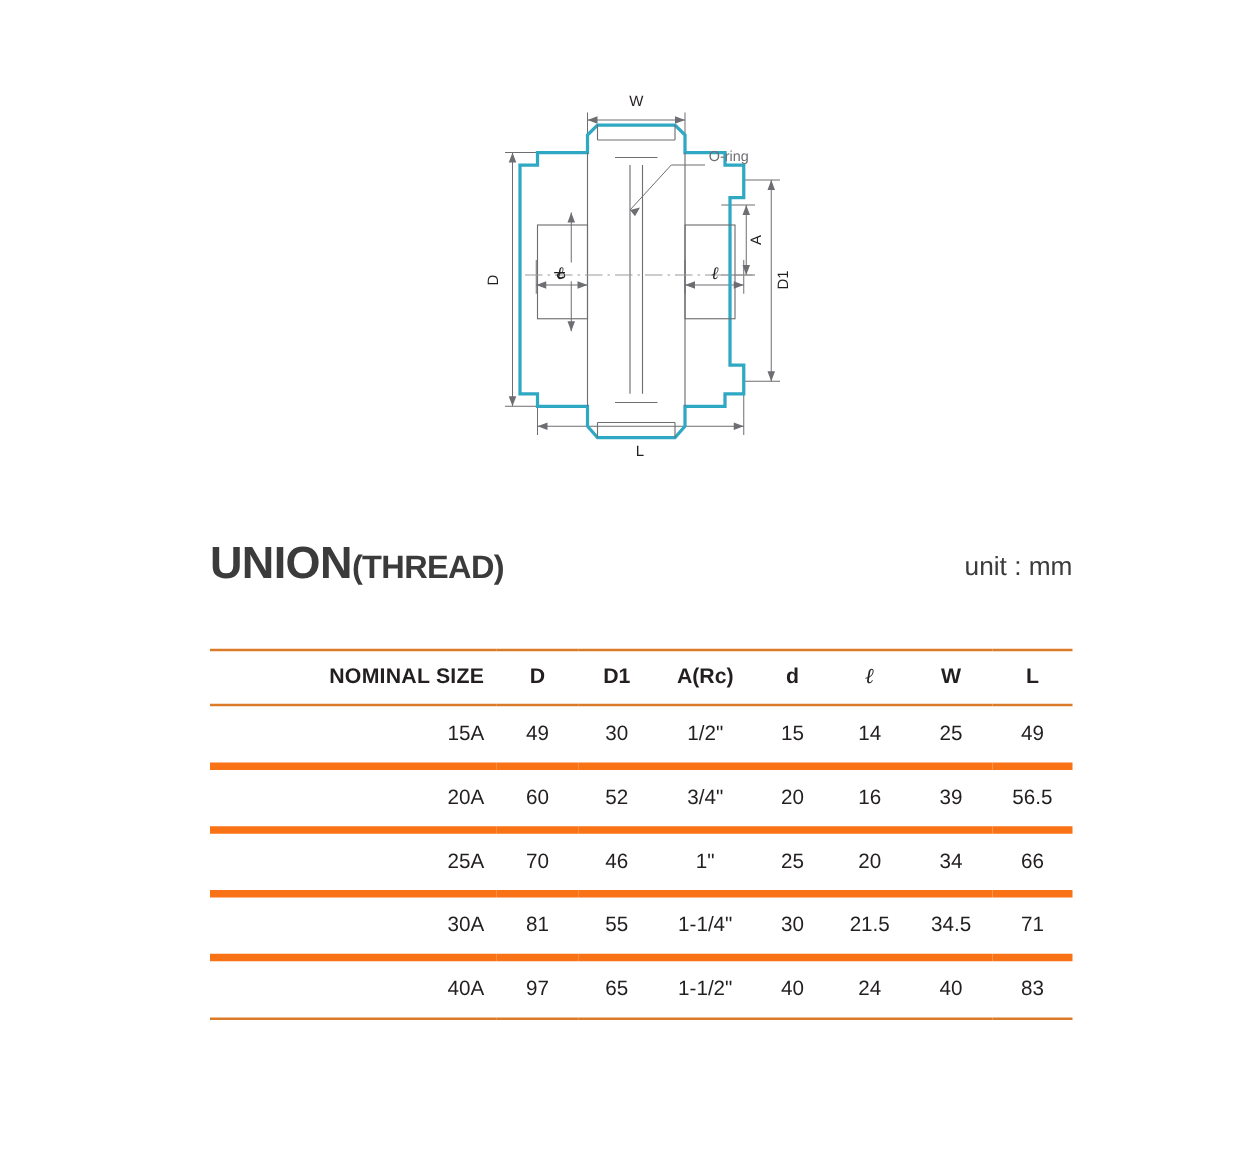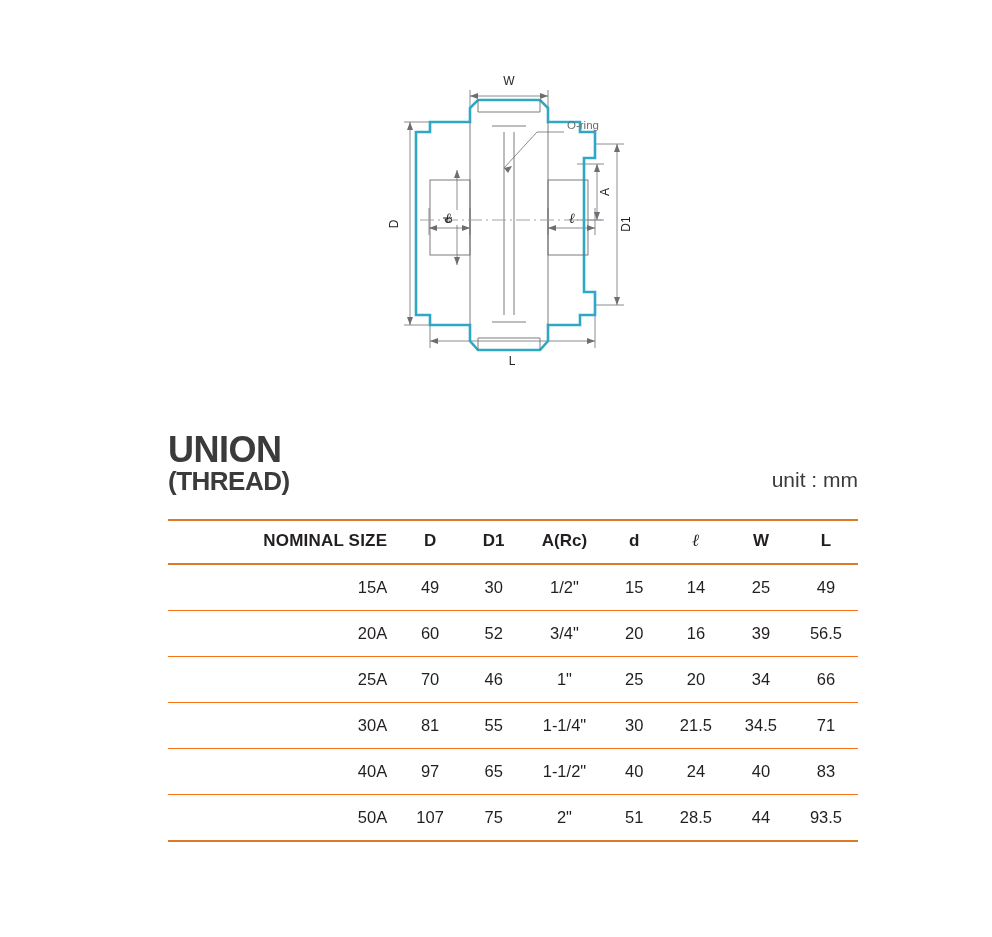--- a/index.html
+++ b/index.html
@@ -37,21 +37,20 @@
   }
   .title-row {
     display: flex;
     align-items: flex-end;
     justify-content: space-between;
   }
   .title-main {
     display: flex;
     align-items: baseline;
     line-height: 1;
-    flex-direction: column;
   }
   .title-main .t1 {
     font-size: 36px;
     font-weight: bold;
     letter-spacing: -0.5px;
     color: #3b3b3b;
   }
   .title-main .t2 {
     font-size: 26px;
     font-weight: bold;
@@ -84,21 +83,21 @@
     white-space: nowrap;
   }
   .spec-table thead th.col-name {
     text-align: right;
     padding-right: 10px;
     letter-spacing: 0.2px;
   }
   .spec-table tbody td {
     padding: 13px 0;
     text-align: center;
-    border-bottom: 1px solid #f97316;
+    border-bottom: 6px solid #f97316;
     white-space: nowrap;
   }
   .spec-table tbody td.col-name {
     text-align: right;
     padding-right: 10px;
   }
   .spec-table tbody tr:last-child td {
     border-bottom: 2px solid #d97b29;
   }
   
@@ -281,24 +280,14 @@
     <tr>
       <td class="col-name">40A</td>
       <td>97</td>
       <td>65</td>
       <td>1-1/2"</td>
       <td>40</td>
       <td>24</td>
       <td>40</td>
       <td>83</td>
     </tr>
-    <tr>
-      <td class="col-name">50A</td>
-      <td>107</td>
-      <td>75</td>
-      <td>2"</td>
-      <td>51</td>
-      <td>28.5</td>
-      <td>44</td>
-      <td>93.5</td>
-    </tr>
   </tbody>
 </table>
 
 </body></html>

